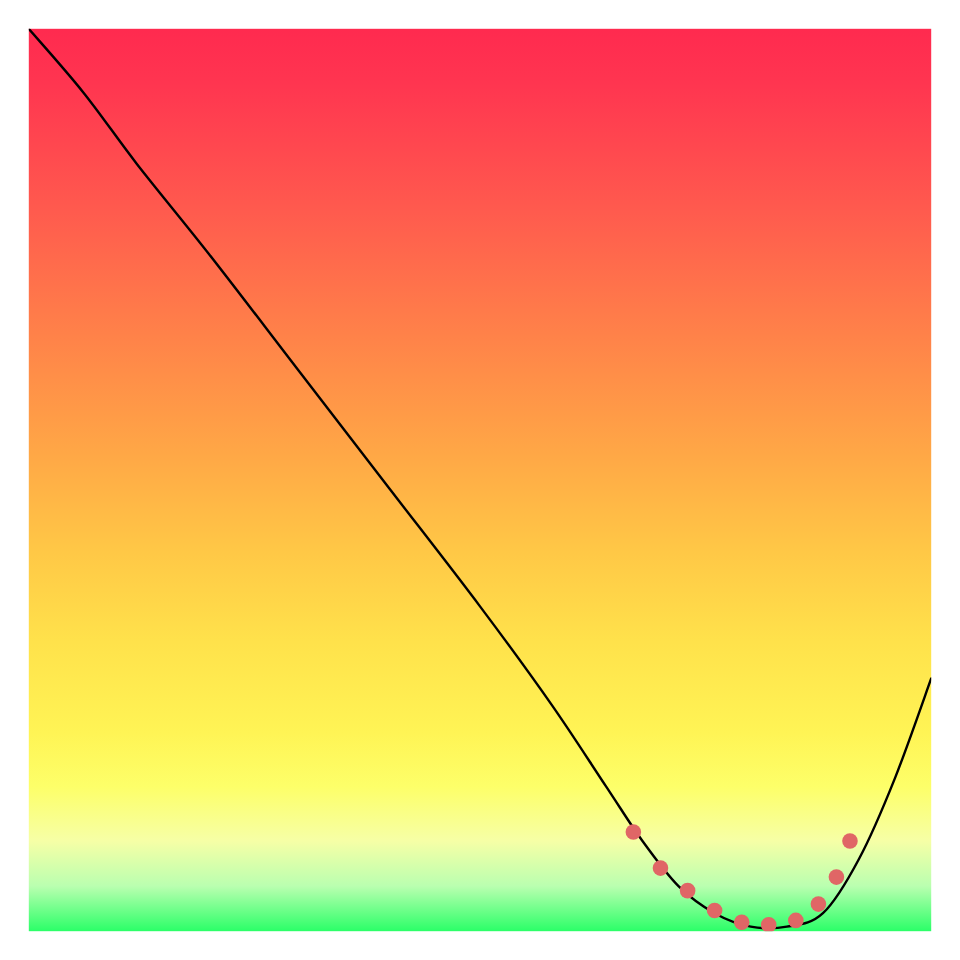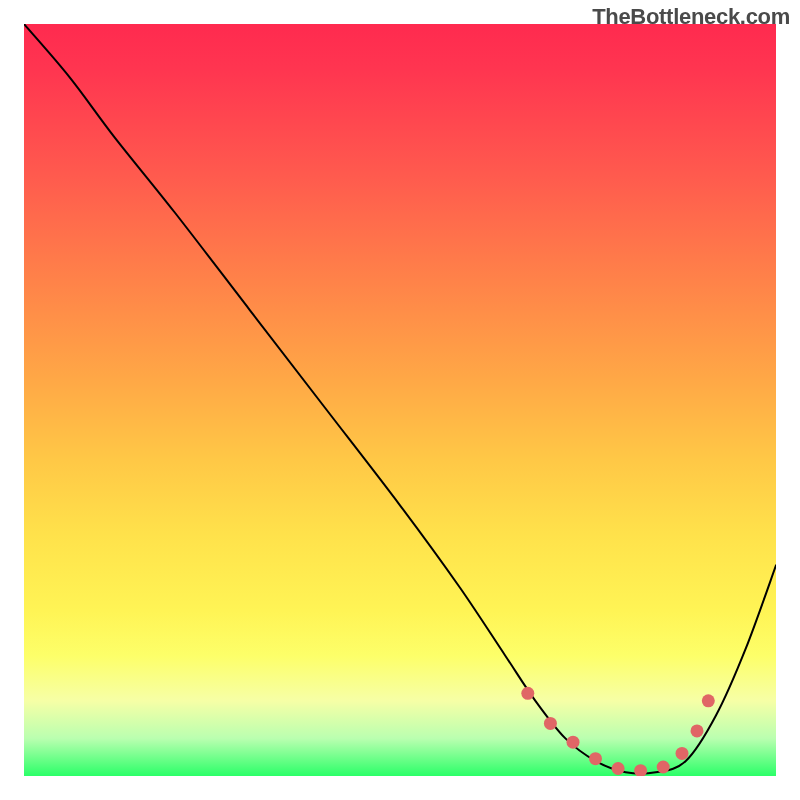--- a/index.html
+++ b/index.html
@@ -43,21 +43,20 @@
   svg.curve {
     position: absolute;
     inset: 0;
     width: 100%;
     height: 100%;
   }
 </style>
 </head>
 <body>
 <div class="container">
-  <div class="watermark">TheBottleneck.com</div>
   <div class="plot">
     <div class="gradient"></div>
     <svg class="curve" viewBox="0 0 752 752" preserveAspectRatio="none">
       <path id="main-curve" fill="none" stroke="#000" stroke-width="2" stroke-linecap="round" d="M 0.0 0.0 C 7.5 8.8, 30.1 33.8, 45.1 52.6 C 60.2 71.4, 72.7 90.2, 90.2 112.8 C 107.8 135.4, 127.8 159.2, 150.4 188.0 C 173.0 216.8, 200.5 253.2, 225.6 285.8 C 250.7 318.3, 275.7 350.9, 300.8 383.5 C 325.9 416.1, 353.4 451.2, 376.0 481.3 C 398.6 511.4, 418.6 538.9, 436.2 564.0 C 453.7 589.1, 468.7 612.9, 481.3 631.7 C 493.8 650.5, 501.3 663.0, 511.4 676.8 C 521.4 690.6, 531.4 704.4, 541.4 714.4 C 551.5 724.4, 561.5 731.3, 571.5 737.0 C 581.5 742.6, 591.6 746.4, 601.6 748.2 C 611.6 750.1, 621.7 750.1, 631.7 748.2 C 641.7 746.4, 651.7 746.4, 661.8 737.0 C 671.8 727.6, 681.8 710.6, 691.8 691.8 C 701.9 673.0, 711.9 649.2, 721.9 624.2 C 731.9 599.1, 747.0 555.2, 752.0 541.4"></path>
       <g id="dots">
           <circle cx="503.8" cy="669.3" r="6.5" fill="#e06666"></circle>
           <circle cx="526.4" cy="699.4" r="6.5" fill="#e06666"></circle>
           <circle cx="549.0" cy="718.2" r="6.5" fill="#e06666"></circle>
           <circle cx="571.5" cy="734.7" r="6.5" fill="#e06666"></circle>
           <circle cx="594.1" cy="744.5" r="6.5" fill="#e06666"></circle>

